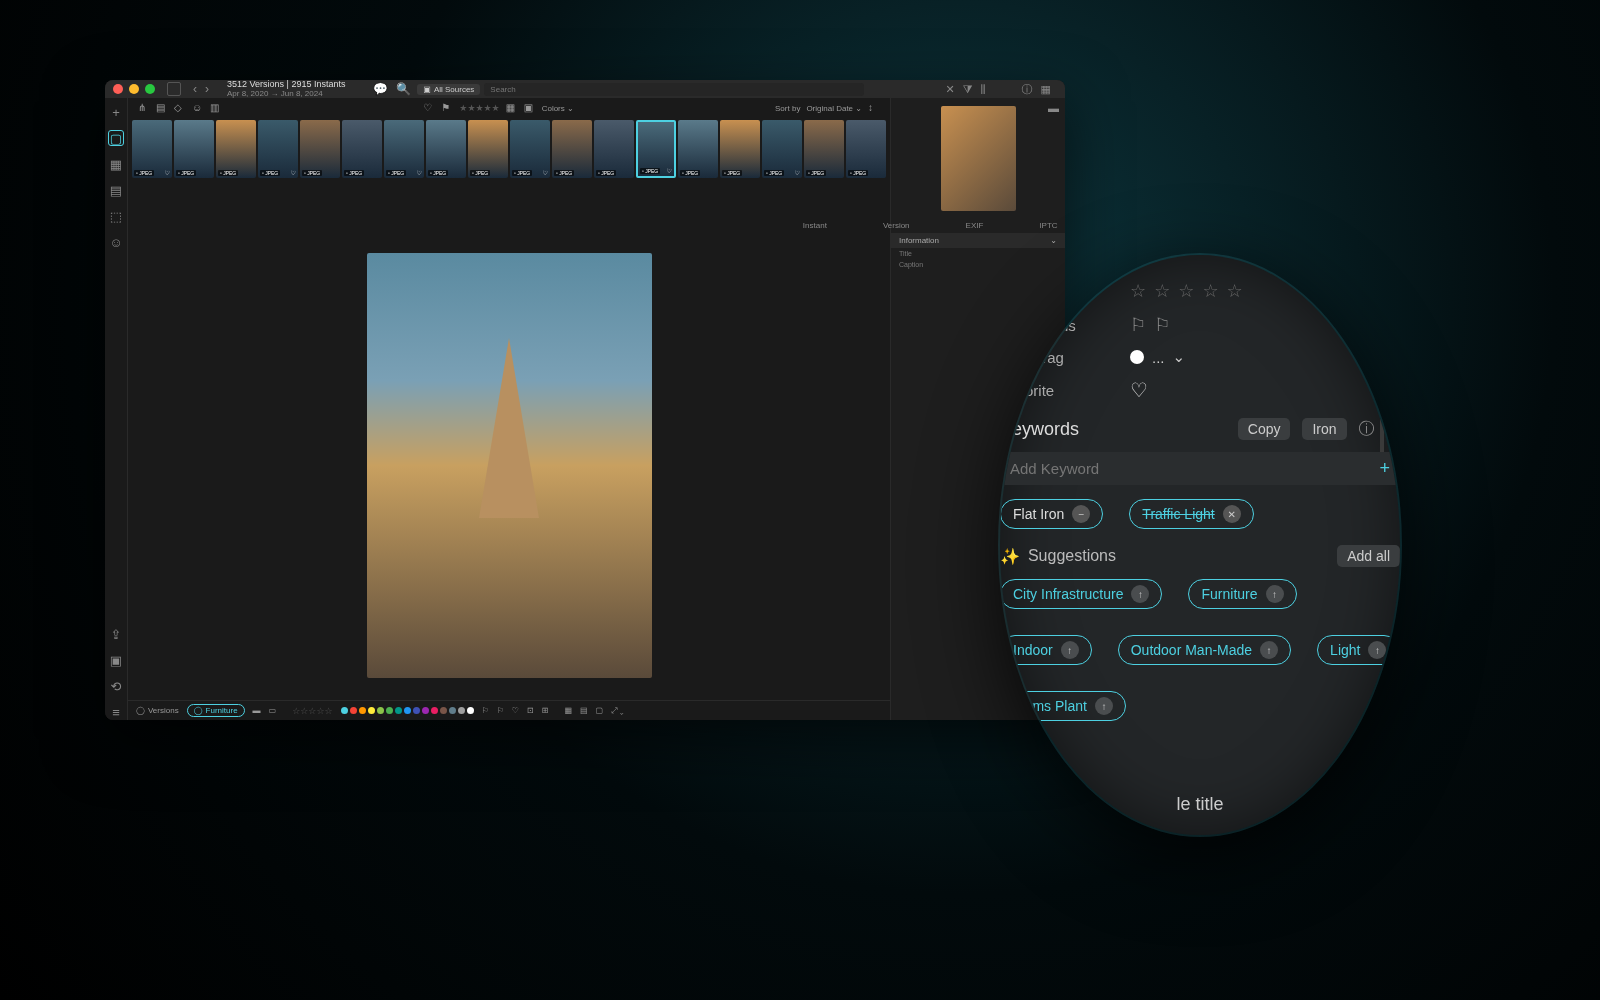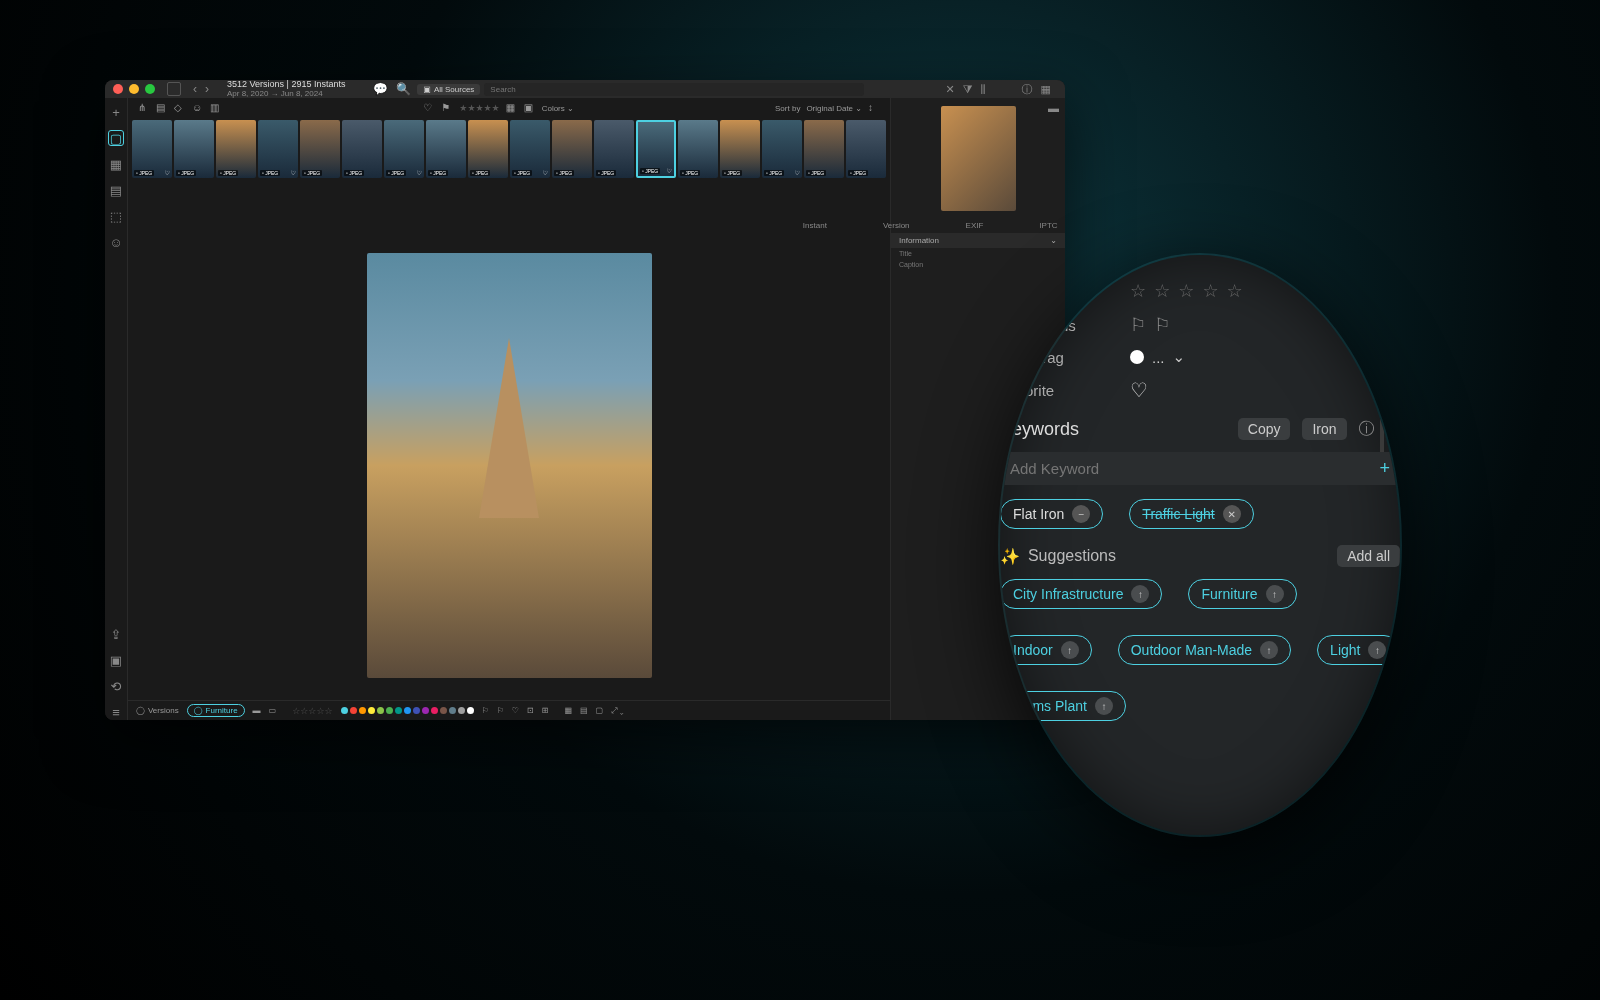--- a/index.html
+++ b/index.html
@@ -364,13 +364,16 @@
         <div class="chip sug">
           <span class="chip-text">Light</span>
           <span class="chip-up">↑</span>
         </div>
         <div class="chip sug">
           <span class="chip-text">Terms Plant</span>
           <span class="chip-up">↑</span>
         </div>
       </div>
   </div>
+  <div class="bottom-fade">
+      <span>le title</span>
+    </div>
 </div>
 
 </body></html>

